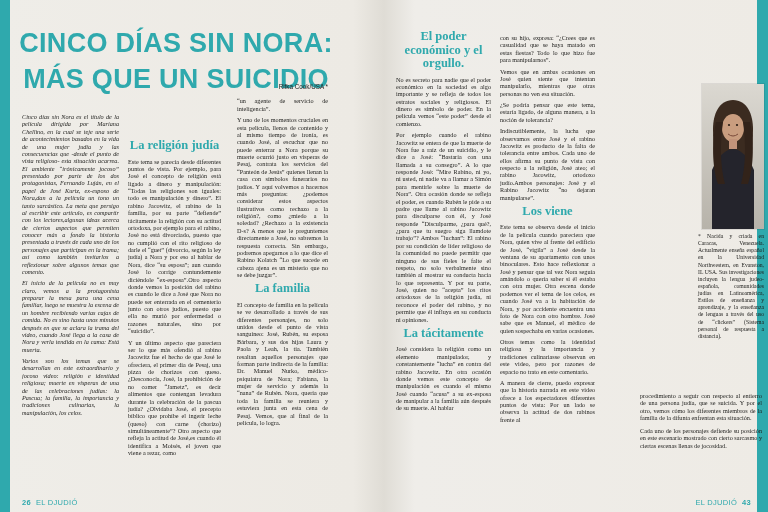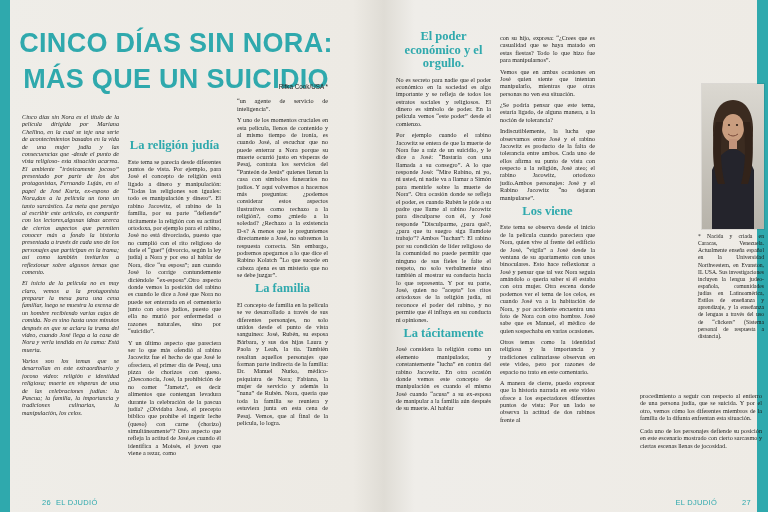--- a/index.html
+++ b/index.html
@@ -71,21 +71,21 @@
   }
   .closing p { margin: 0 0 5px; }
 
   .footer {
     position: absolute; bottom: 5px;
     font-family: "Liberation Sans", sans-serif;
     font-size: 7.5px; color: #2fa9ad; letter-spacing: .3px;
   }
   .footer.fl { left: 22px; }
   .footer.fr { right: 17px; }
-  .footer .pg { font-weight: 400; margin-left: 20px; }
+  .footer .pg { font-weight: 700; }
   .footer .sep { display: inline-block; width: 5px; }
 </style>
 </head>
 <body>
 
 <div class="spread">
 
   <div class="edge-bar left"></div>
   <div class="edge-bar right"></div>
 
@@ -158,16 +158,16 @@
 
   <div class="closing">
     <p>procedimiento a seguir con respecto al entierro de una persona judía, que se suicida. Y por el otro, vemos cómo los diferentes miembros de la familia de la difunta enfrentan esta situación.</p>
     <p>Cada uno de los personajes defiende su posición en este escenario mostrado con cierto sarcasmo y ciertas escenas llenas de jocosidad.</p>
   </div>
 
   <div class="footer fl">
     <span class="pg">26</span><span class="sep"></span><span class="mag">EL DJUDIÓ</span>
   </div>
   <div class="footer fr">
-    <span class="mag">EL DJUDIÓ</span><span class="sep"></span><span class="pg">27</span>
+    <span class="mag">EL DJUDIÓ</span><span class="sep"></span><span class="pg">43</span>
   </div>
 
 </div>
 
 </body></html>

